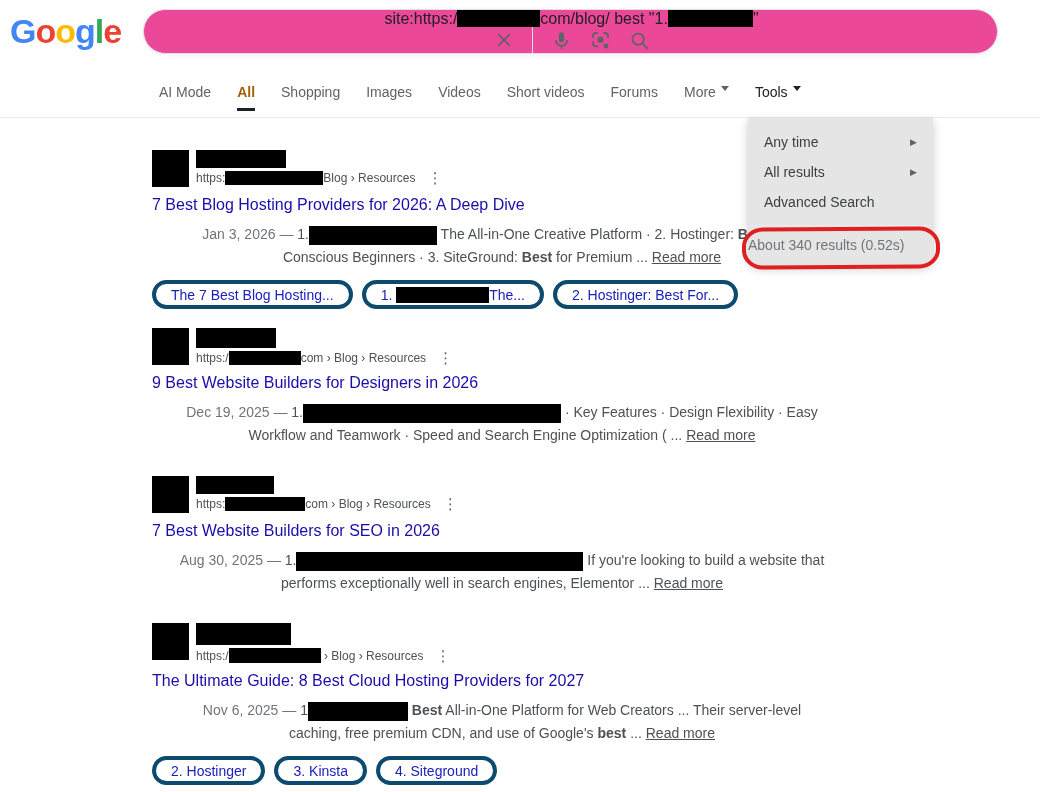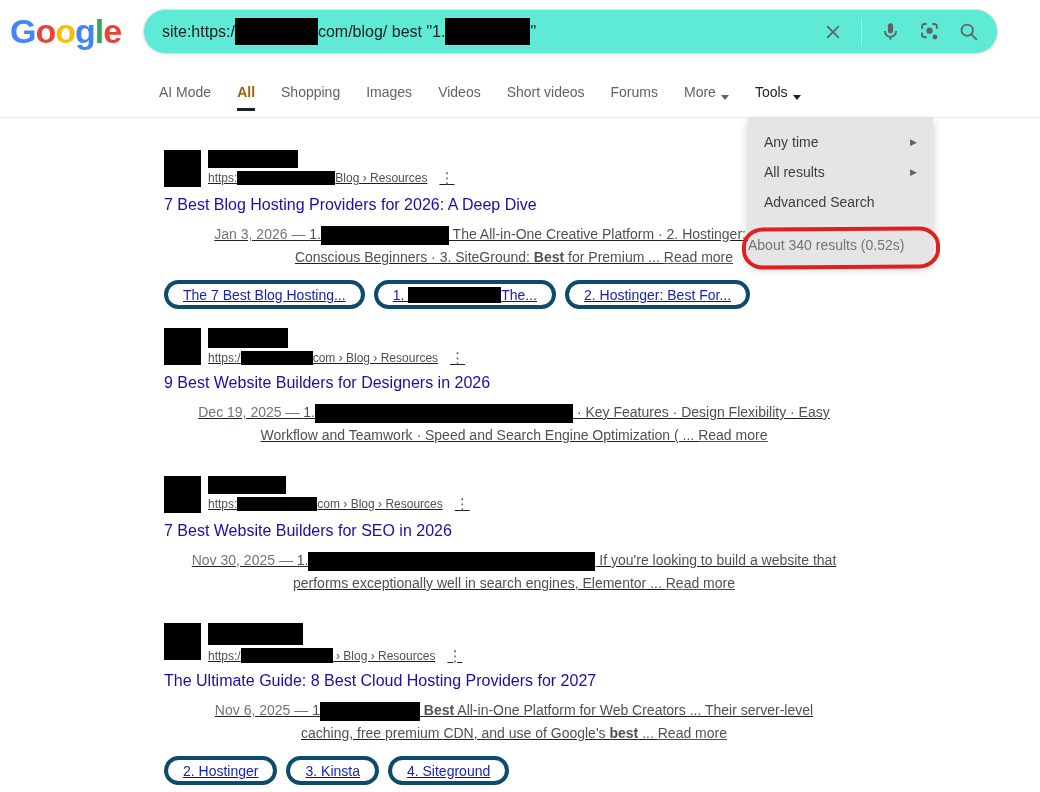--- a/index.html
+++ b/index.html
@@ -3,43 +3,43 @@
 <meta charset="utf-8">
 <style>
   * { margin:0; padding:0; box-sizing:border-box; }
   html,body { width:1040px; height:792px; background:#fff; overflow:hidden; }
   body { font-family:"Liberation Sans", sans-serif; position:relative; color:#202124; }
 
   
   .logo { position:absolute; left:10px; top:12px; font-size:34px; font-weight:bold;
           letter-spacing:-1px; cursor:pointer; user-select:none; }
   .searchbox { position:absolute; left:143px; top:9px; width:855px; height:45px;
-               border:1px solid #dfe1e5; border-radius:23px; background:#5eead4;
+               border:1px solid #dfe1e5; border-radius:23px; background:#ec4899;
                box-shadow:0 1px 5px rgba(32,33,36,.08); display:flex; align-items:center;
-               padding:0 16px 0 18px; }
+               padding:0 16px 0 18px;flex-direction:column; }
   .query { flex:1; font-size:16px; color:#202124; display:flex; align-items:center;
            white-space:pre; overflow:hidden; }
   .sicons { display:flex; align-items:center; gap:13px; }
   .sicon { width:26px; height:26px; display:flex; align-items:center; justify-content:center;
            cursor:pointer; }
   .vdiv { width:1px; height:26px; background:#dfe1e5; margin:0 2px; }
 
   
   .tabs { position:absolute; left:159px; top:84px; display:flex; gap:26px; align-items:flex-start;
           font-size:14px; color:#5f6368; height:34px; }
-  .tab { cursor:pointer; padding-bottom:11px; display:flex; align-items:flex-end; gap:5px; }
+  .tab { cursor:pointer; padding-bottom:11px; display:flex; align-items:flex-start; gap:5px; }
   .tab.active { color:#a16207; border-bottom:3px solid #202124; font-weight:bold; padding-bottom:8px; }
   .tab.dark { color:#202124; }
   .caret { width:0; height:0; border-left:4px solid transparent; border-right:4px solid transparent;
            border-top:5px solid currentColor; display:inline-block; margin-top:2px; }
   .tabs-divider { position:absolute; left:0; top:117px; width:1040px; height:1px; background:#ececec; }
 
   
   .results { position:absolute; left:152px; top:150px; width:700px; }
-  .result { position:absolute; left:12px; width:700px;text-decoration:underline; }
+  .result { position:absolute; left:0; width:700px; }
   .r-head { display:flex; }
   .favicon { width:37px; height:37px; background:#000; flex:0 0 37px; }
   .r-src { margin-left:7px; padding-top:0; }
   .redact { display:inline-block; background:#000; vertical-align:middle; }
   .urlline { font-size:12px; color:#4d5156; margin-top:3px; display:flex; align-items:center;
              white-space:pre; }
   .dots3 { color:#5f6368; font-size:15px; margin-left:12px; cursor:pointer; line-height:12px; }
   .r-title { display:inline-block; margin-top:6px; font-size:16px; line-height:24px;
              color:var(--link-blue,#1a0dab); cursor:pointer; text-decoration:none; }
   .snippet { margin-top:6px; font-size:14px; color:#4d5156; }
@@ -161,21 +161,21 @@
           <div class="sline"><span class="muted">Dec 19, 2025 — </span><span>1.</span><span class="redact" style="width: 258px; height: 19px;"></span><span> · Key Features · Design Flexibility · Easy</span></div>
           <div class="sline"><span>Workflow and Teamwork · Speed and Search Engine Optimization ( ... </span><span class="readmore">Read more</span></div>
         </div></div>
       <div class="result" style="top: 326px;"><div class="r-head">
           <div class="favicon"></div>
           <div class="r-src">
             <div class="redact" style="width: 78px; height: 18px; display: block;"></div>
             <div class="urlline"><span>https:</span><span class="redact" style="width: 80px; height: 14px;"></span><span>com › Blog › Resources</span><span class="dots3">⋮</span></div>
           </div>
         </div><a class="r-title">7 Best Website Builders for SEO in 2026</a><div class="snippet">
-          <div class="sline"><span class="muted">Nov 30, 2025 — </span><span>1.</span><span class="redact" style="width: 287px; height: 19px;"></span><span> If you're looking to build a website that</span></div>
+          <div class="sline"><span class="muted">Aug 30, 2025 — </span><span>1.</span><span class="redact" style="width: 287px; height: 19px;"></span><span> If you're looking to build a website that</span></div>
           <div class="sline"><span>performs exceptionally well in search engines, Elementor ... </span><span class="readmore">Read more</span></div>
         </div></div>
       <div class="result" style="top: 473px;"><div class="r-head">
           <div class="favicon"></div>
           <div class="r-src">
             <div class="redact" style="width: 95px; height: 22px; display: block;"></div>
             <div class="urlline"><span>https:/</span><span class="redact" style="width: 92px; height: 15px;"></span><span> › Blog › Resources</span><span class="dots3">⋮</span></div>
           </div>
         </div><a class="r-title">The Ultimate Guide: 8 Best Cloud Hosting Providers for 2027</a><div class="snippet">
           <div class="sline"><span class="muted">Nov 6, 2025 — </span><span>1</span><span class="redact" style="width: 100px; height: 19px;"></span><span> </span><span style="font-weight: bold;">Best</span><span> All-in-One Platform for Web Creators ... Their server-level</span></div>

